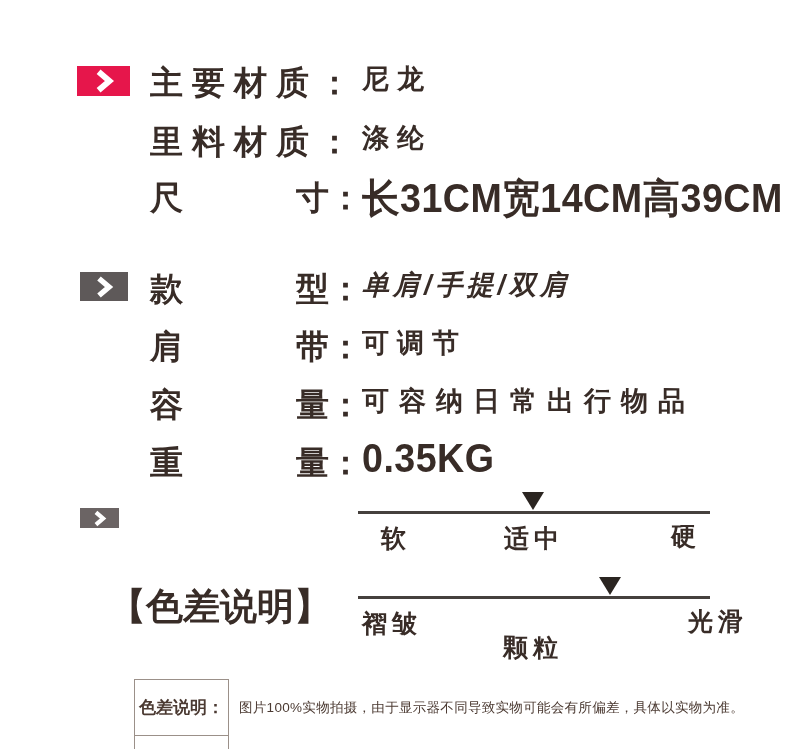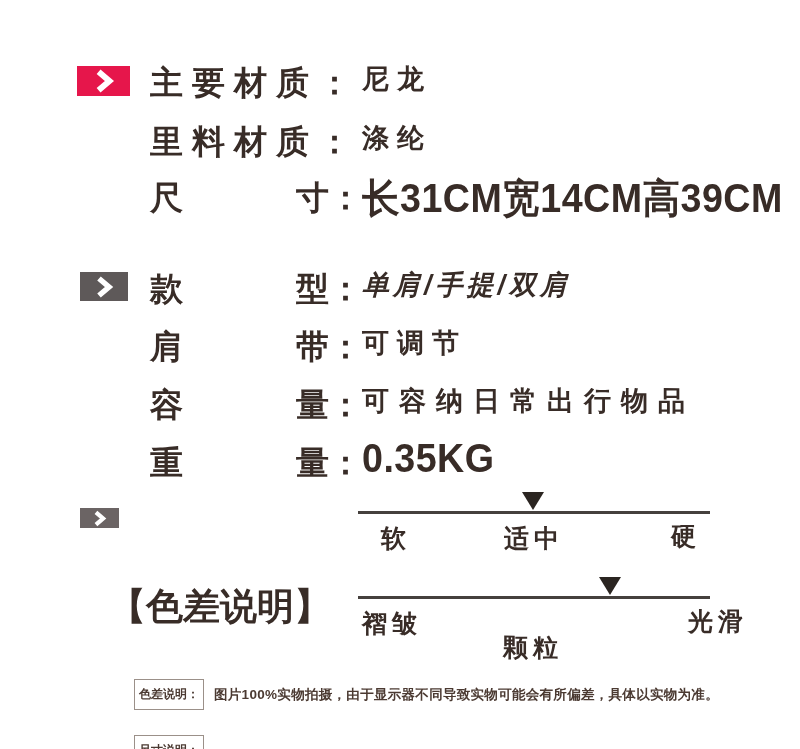--- a/index.html
+++ b/index.html
@@ -39,22 +39,22 @@
          border-left:11px solid transparent; border-right:11px solid transparent;
          border-top:18px solid #2b2521; }
   .tri1 { left:522px; top:492px; } .tri2 { left:599px; top:577px; }
   .scale-lab { position:absolute; font-size:25px; font-weight:700; letter-spacing:5px; color:#382c27; white-space:nowrap; }
   .sa1 { left:381px; top:522px; } .sa2 { left:504px; top:522px;text-align:center; } .sa3 { left:671px; top:520px; }
   .sb1 { left:362px; top:607px;text-align:right; } .sb2 { left:503px; top:607px;margin-top:24px; } .sb3 { left:652px; top:605px;margin-left:36px; }
 
   
   .note { position:absolute; left:134px; display:flex; align-items:center; white-space:nowrap; }
   .n1 { top:679px; } .n2 { top:735px; }
-  .note-box { border:1px solid #9b9089; padding:6px 4px; font-size:12px; font-weight:700; color:#4b3a32; margin-right:10px; }
-  .note-text { font-size:13.5px; font-weight:700; color:#4b3a32; letter-spacing:0.3px; }
+  .note-box { border:1px solid #9b9089; padding:16px 4px; font-size:17px; font-weight:700; color:#4b3a32; margin-right:10px; }
+  .note-text { font-size:13.5px; font-weight:400; color:#4b3a32; letter-spacing:0.3px; }
 </style>
 </head>
 <body>
 
 <div class="canvas">
 
   <div class="marker m-red">
     <span>
       <svg width="28" height="26" viewBox="0 0 24 24">
           <path d="M7 3.5 L17 12 L7 20.5" fill="none" stroke="#ffffff" stroke-width="5.5"></path>

